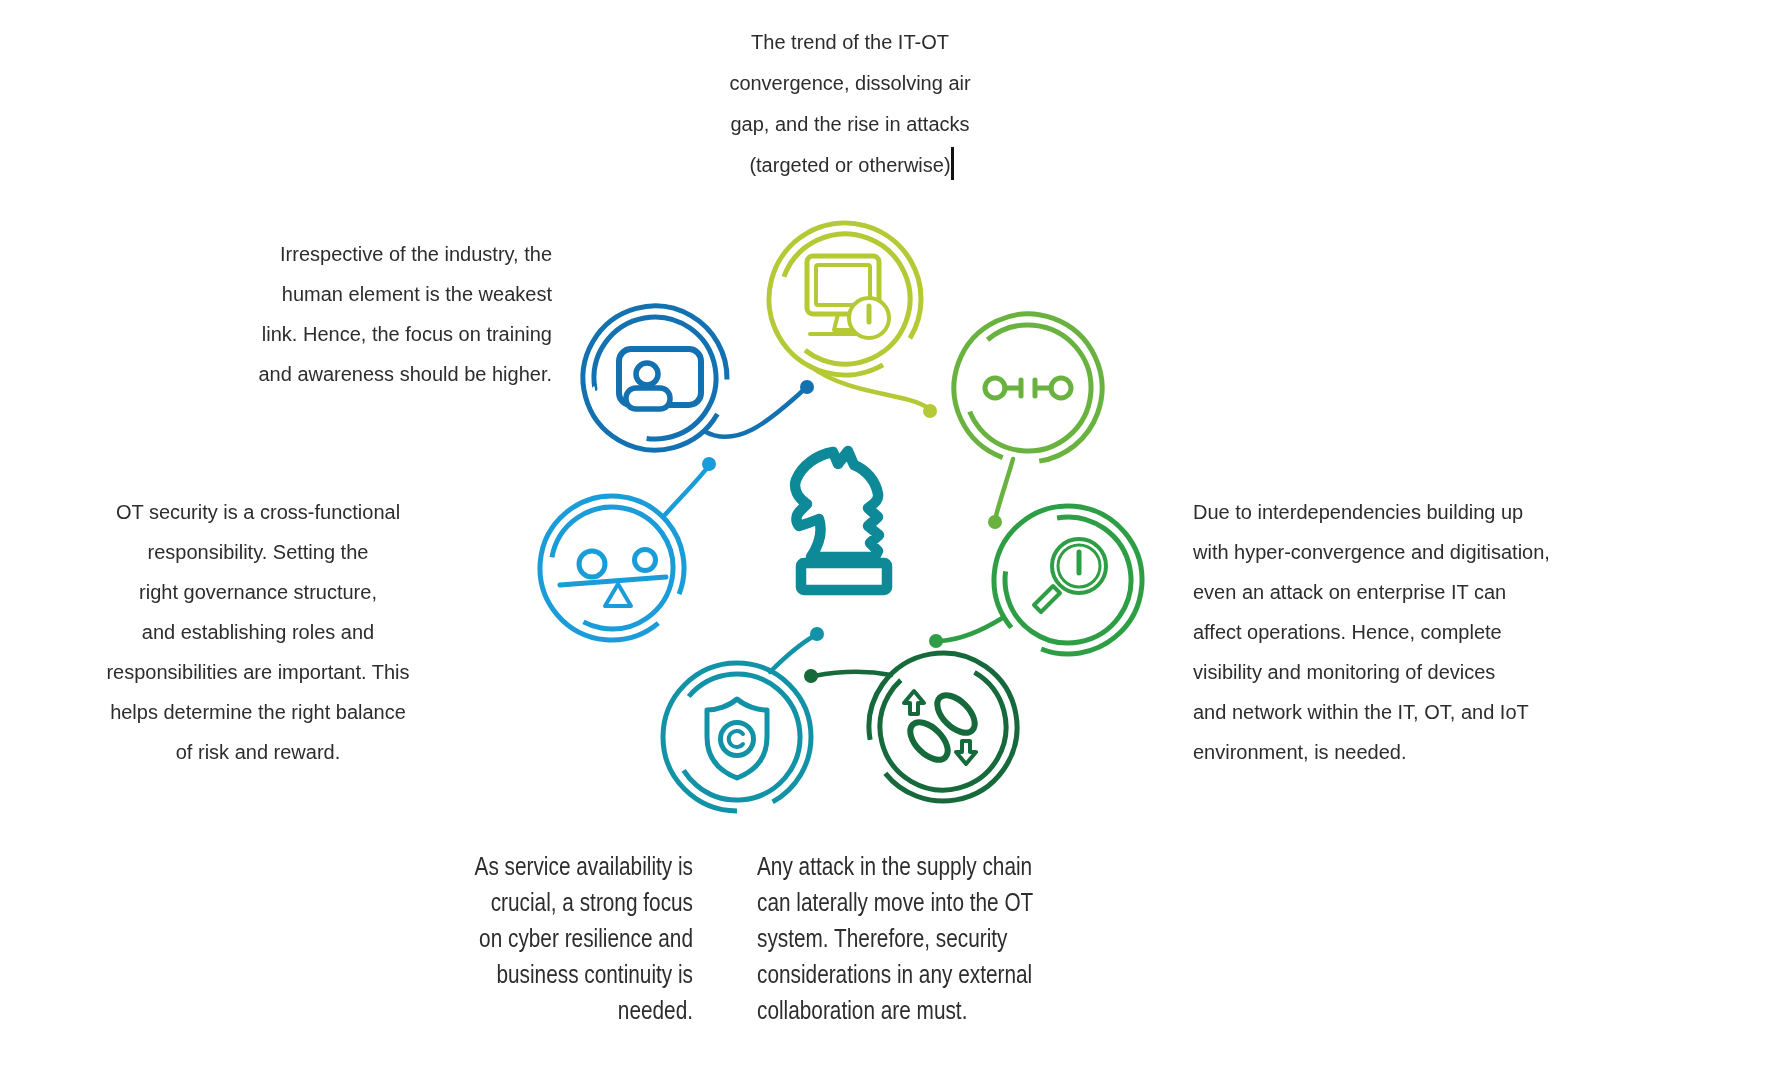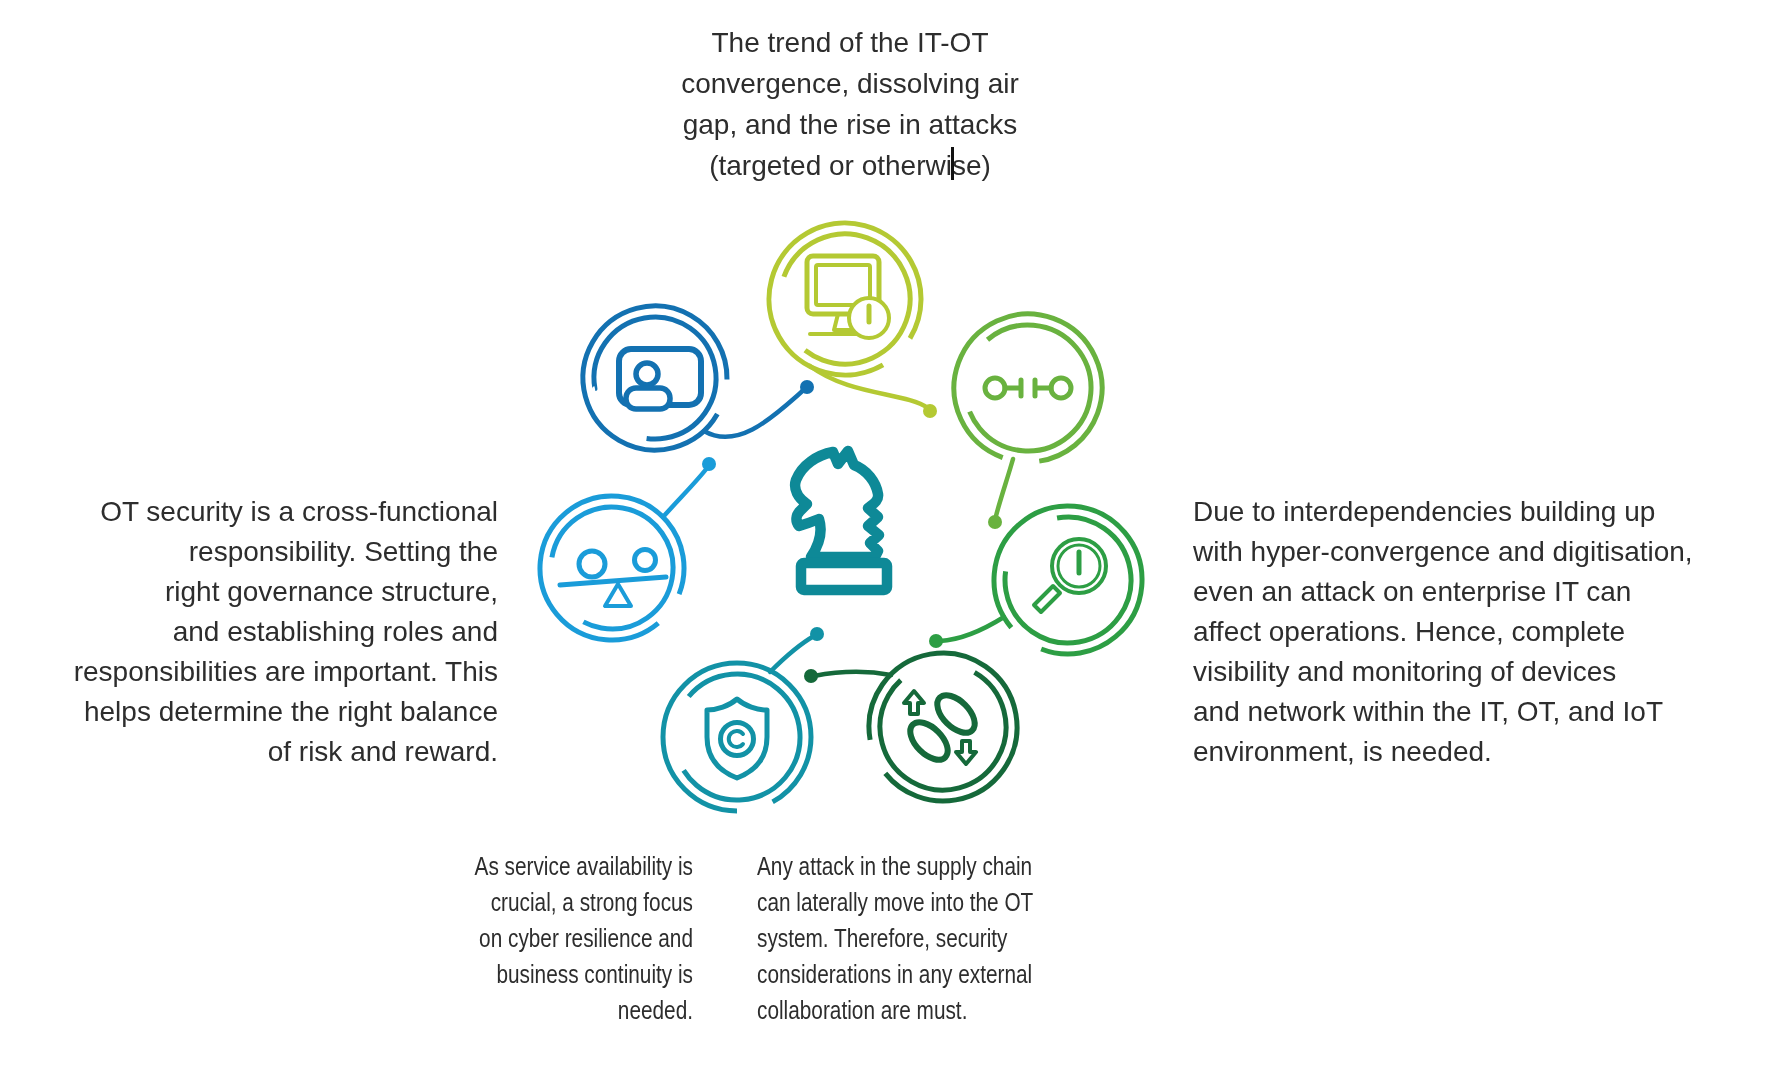--- a/index.html
+++ b/index.html
@@ -6,21 +6,21 @@
   #stage{
     position:relative;
     width:1768px;height:1066px;
     background:#ffffff;
     font-family:"Liberation Sans", sans-serif;
     overflow:hidden;
   }
   .note{
     position:absolute;
     color:#2d2d2d;
-    font-size:28px;
+    font-size:20px;
     line-height:40px;
     white-space:pre-line;
   }
   .note.center{text-align:center;line-height:41px;}
   .note.right{text-align:right;}
   .note.small{
     font-size:26px;
     line-height:36px;
   }
   .sqz-r{transform:scaleX(.80);transform-origin:right top;}
@@ -154,23 +154,27 @@
     </g>
   </svg>
 
   <div class="note center" style="left:595px;top:22px;width:510px;">The trend of the IT-OT
 convergence, dissolving air
 gap, and the rise in attacks
 (targeted or otherwise)</div>
 
   <div id="caret" style="left:951px;top:147px;width:2.5px;height:33px;"></div>
 
-
-
-  <div class="note right" style="left:18px;top:492px;width:480px;">OT security is a cross-functional
+  <div class="note right" style="left:92px;top:234px;width:460px;">Irrespective of the industry, the
+human element is the weakest
+link. Hence, the focus on training
+and awareness should be higher.</div>
+
+
+  <div class="note right" style="left:18px;top:492px;width:480px;text-align:center;">OT security is a cross-functional
 responsibility. Setting the
 right governance structure,
 and establishing roles and
 responsibilities are important. This
 helps determine the right balance
 of risk and reward.</div>
 
   <div class="note" style="left:1193px;top:492px;width:580px;">Due to interdependencies building up
 with hyper-convergence and digitisation,
 even an attack on enterprise IT can

